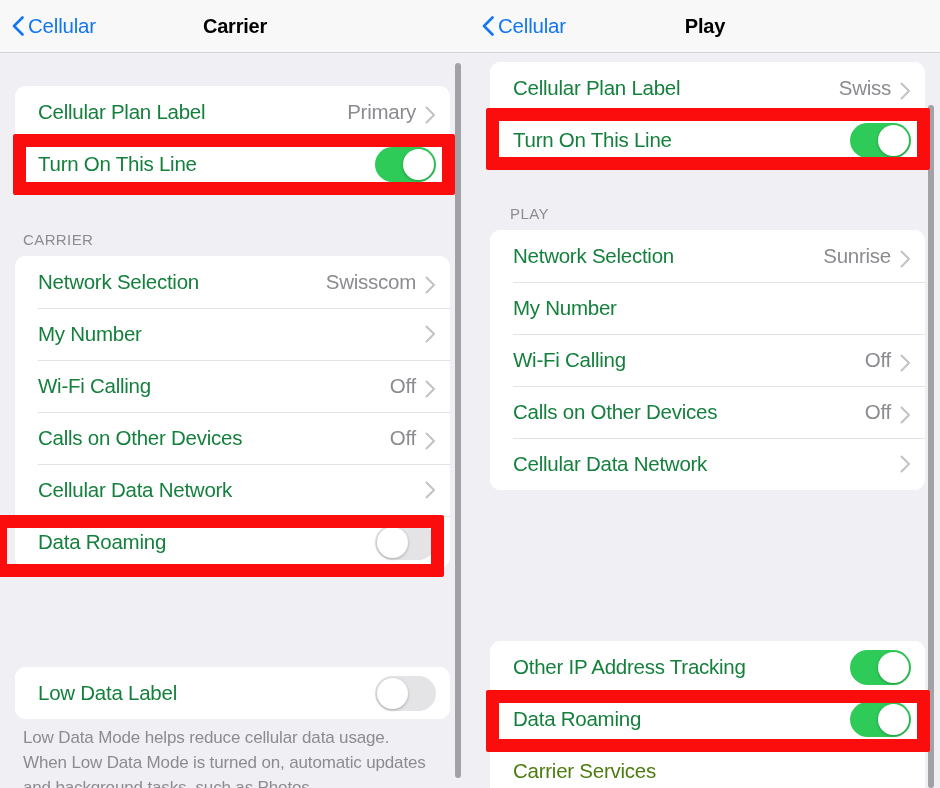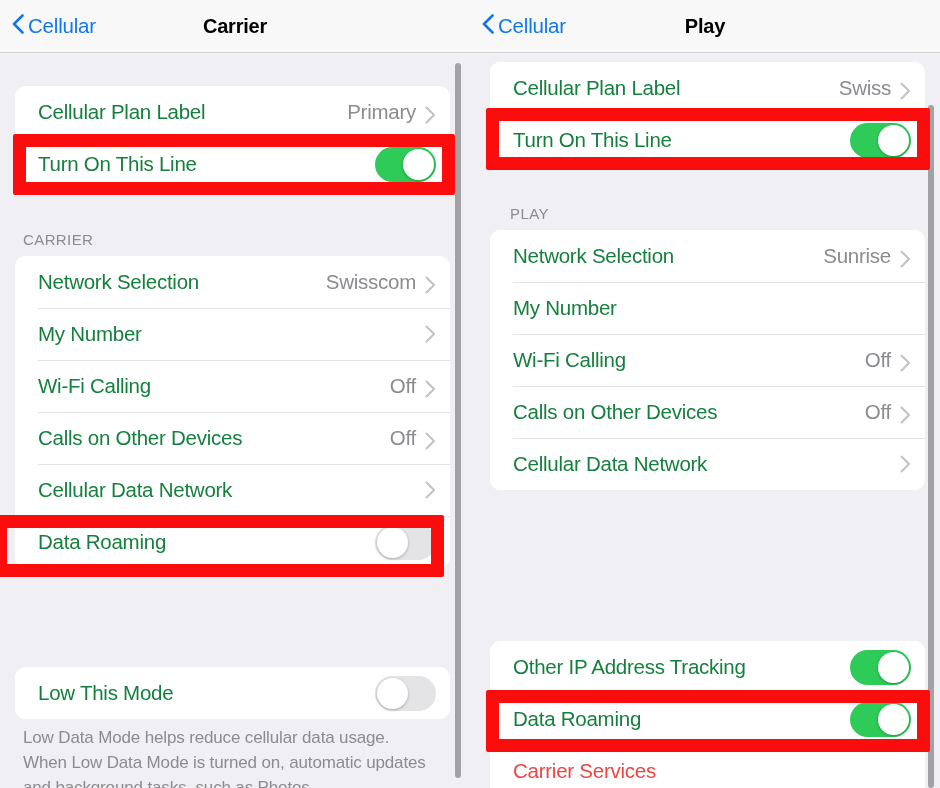--- a/index.html
+++ b/index.html
@@ -27,20 +27,21 @@
   .nav-bar {
     position: relative;
     height: 53px;
     background: #F8F8F8;
     border-bottom: 1px solid #D4D4D6;
     display: flex;
     align-items: center;
   }
   .back-btn {
     display: flex;
+    align-items: center;
     gap: 4px;
     margin-left: 12px;
     cursor: pointer;
   }
   .chev-back {
     width: 12px; height: 20px;
     flex: 0 0 auto;
     display: block;
   }
   .back-label {
@@ -88,21 +89,21 @@
     left: 23px; right: 0; top: 0;
     height: 1px;
     background: #E3E3E6;
   }
   .row-label {
     font-size: 20.5px;
     color: #15803d;
     letter-spacing: -0.25px;
     white-space: nowrap;
   }
-  .row-label.link { color: #ef4444; }
+  .row-label.link { color: #4d7c0f; }
   .row-right {
     margin-left: auto;
     display: flex;
     align-items: flex-end;
     gap: 9px;
   }
   .row-value {
     font-size: 20.5px;
     color: #8B8B90;
     letter-spacing: -0.25px;
@@ -261,21 +262,21 @@
           <span class="row-right">
             <span class="toggle off">
                 <span class="knob"></span>
               </span>
           </span>
         </div>
       </div>
 
       <div class="group" style="left:15px; top:614px; width:435px;">
         <div class="row">
-          <span class="row-label">Low This Mode</span>
+          <span class="row-label">Low Data Label</span>
           <span class="row-right">
             <span class="toggle off">
                 <span class="knob"></span>
               </span>
           </span>
         </div>
       </div>
 
       <div class="footer-note" style="left:0; top:672px; width:450px;">Low Data Mode helps reduce cellular data usage. When Low Data Mode is turned on, automatic updates and background tasks, such as Photos</div>
 

